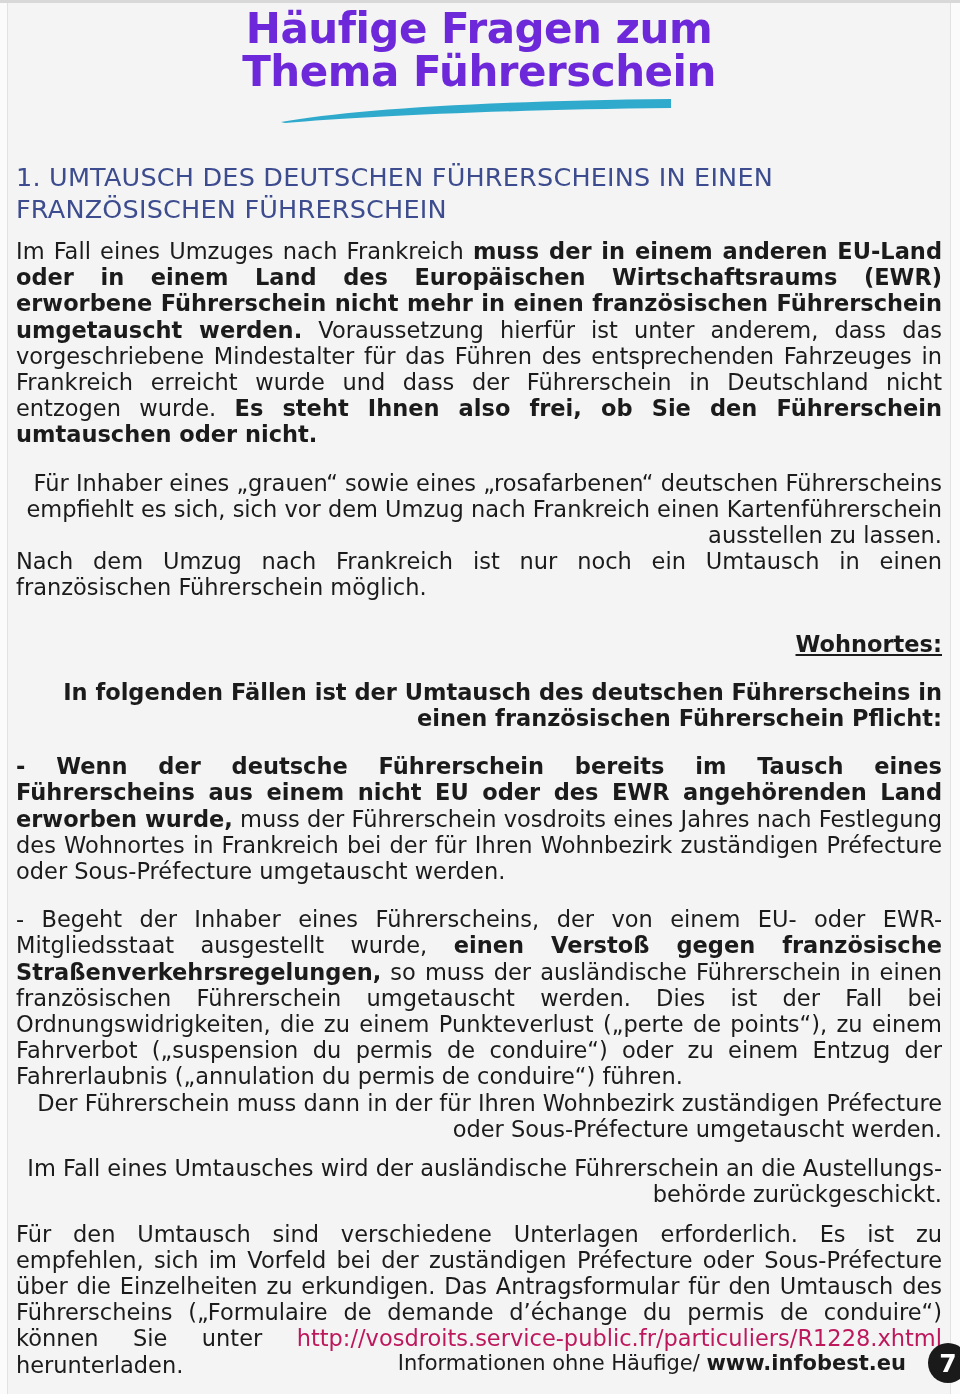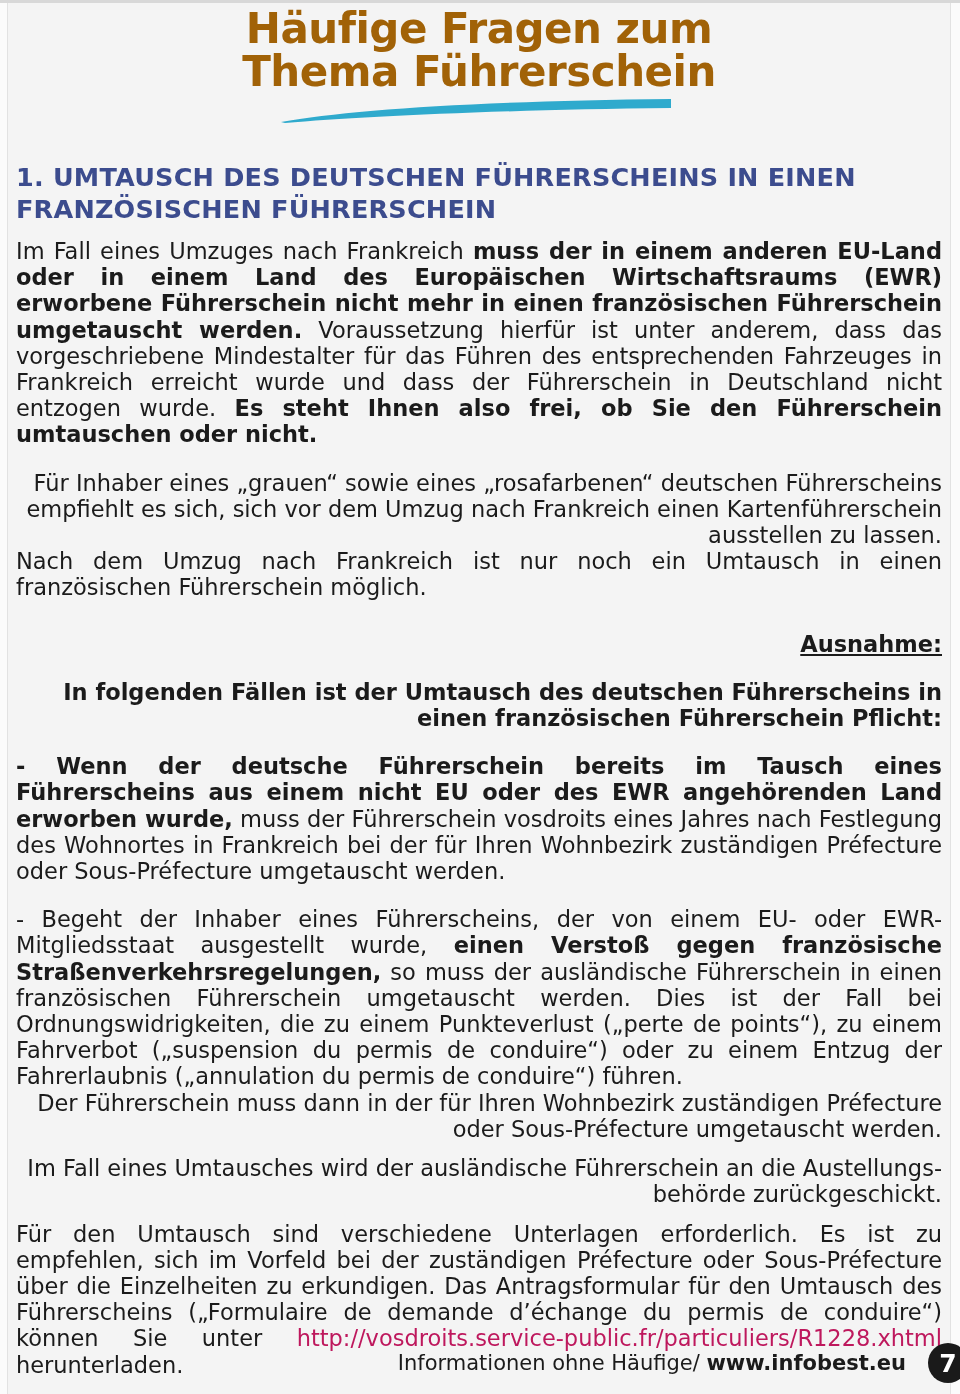--- a/index.html
+++ b/index.html
@@ -51,21 +51,21 @@
     bottom: 0;
     background: #f4f4f4;
   }
 
   
   .title-block {
     text-align: center;
     padding-top: 4px;
   }
   .doc-title {
-    color: #a16207;
+    color: #6d28d9;
     font-family: "DejaVu Sans", sans-serif;
     font-weight: bold;
     font-size: 42px;
     line-height: 43px;
     letter-spacing: -0.5px;
     margin: 0;
     padding: 0 120px;
   }
   .doc-title .line2 {
     display: block;
@@ -80,21 +80,21 @@
     position: absolute;
     left: 50%;
     transform: translateX(-50%);
     top: 0;
   }
 
   
   .section-heading {
     color: #3C4C8E;
     font-family: "DejaVu Sans", sans-serif;
-    font-weight: bold;
+    font-weight: normal;
     font-size: 25.5px;
     line-height: 32px;
     letter-spacing: 0.2px;
     margin: 35px 0 0 0;
     padding: 0 0 0 8px;
     text-transform: none;
   }
 
   
   .body {
@@ -204,21 +204,21 @@
       <p class="para"><span>Im Fall eines Umzuges nach Frankreich </span><b>muss der in einem anderen EU-Land oder in einem Land des Europäischen Wirtschaftsraums (EWR) erworbene Führerschein nicht mehr in einen französischen Führerschein umgetauscht werden.</b><span> Voraussetzung hierfür ist unter anderem, dass das vorgeschriebene Mindestalter für das Führen des entsprechenden Fahrzeuges in Frankreich erreicht wurde und dass der Führerschein in Deutschland nicht entzogen wurde. </span><b>Es steht Ihnen also frei, ob Sie den Führerschein umtauschen oder nicht.</b></p>
 
       <div class="gap-md"></div>
 
       <p class="para last-left">Für Inhaber eines „grauen“ sowie eines „rosafarbenen“ deutschen Führerscheins empfiehlt es sich, sich vor dem Umzug nach Frankreich einen Kartenführerschein ausstellen zu lassen.</p>
 
       <p class="para">Nach dem Umzug nach Frankreich ist nur noch ein Umtausch in einen französischen Führerschein möglich.</p>
 
       <div class="gap-lg"></div>
 
-      <p class="para last-left"><span class="u-bold">Ausnahme: </span></p>
+      <p class="para last-left"><span class="u-bold">Wohnortes: </span></p>
 
       <div class="gap-md"></div>
 
       <p class="para last-left"><b>In folgenden Fällen ist der Umtausch des deutschen Führerscheins in einen französischen Führerschein Pflicht:</b></p>
 
       <div class="gap-md"></div>
 
       <p class="para"><b>- Wenn der deutsche Führerschein bereits im Tausch eines Führerscheins aus einem nicht EU oder des EWR angehörenden Land erworben wurde,</b><span> muss der Führerschein vosdroits eines Jahres nach Festlegung des Wohnortes in Frankreich bei der für Ihren Wohnbezirk zuständigen Préfecture oder Sous-Préfecture umgetauscht werden.</span></p>
 
       <div class="gap-md"></div>

